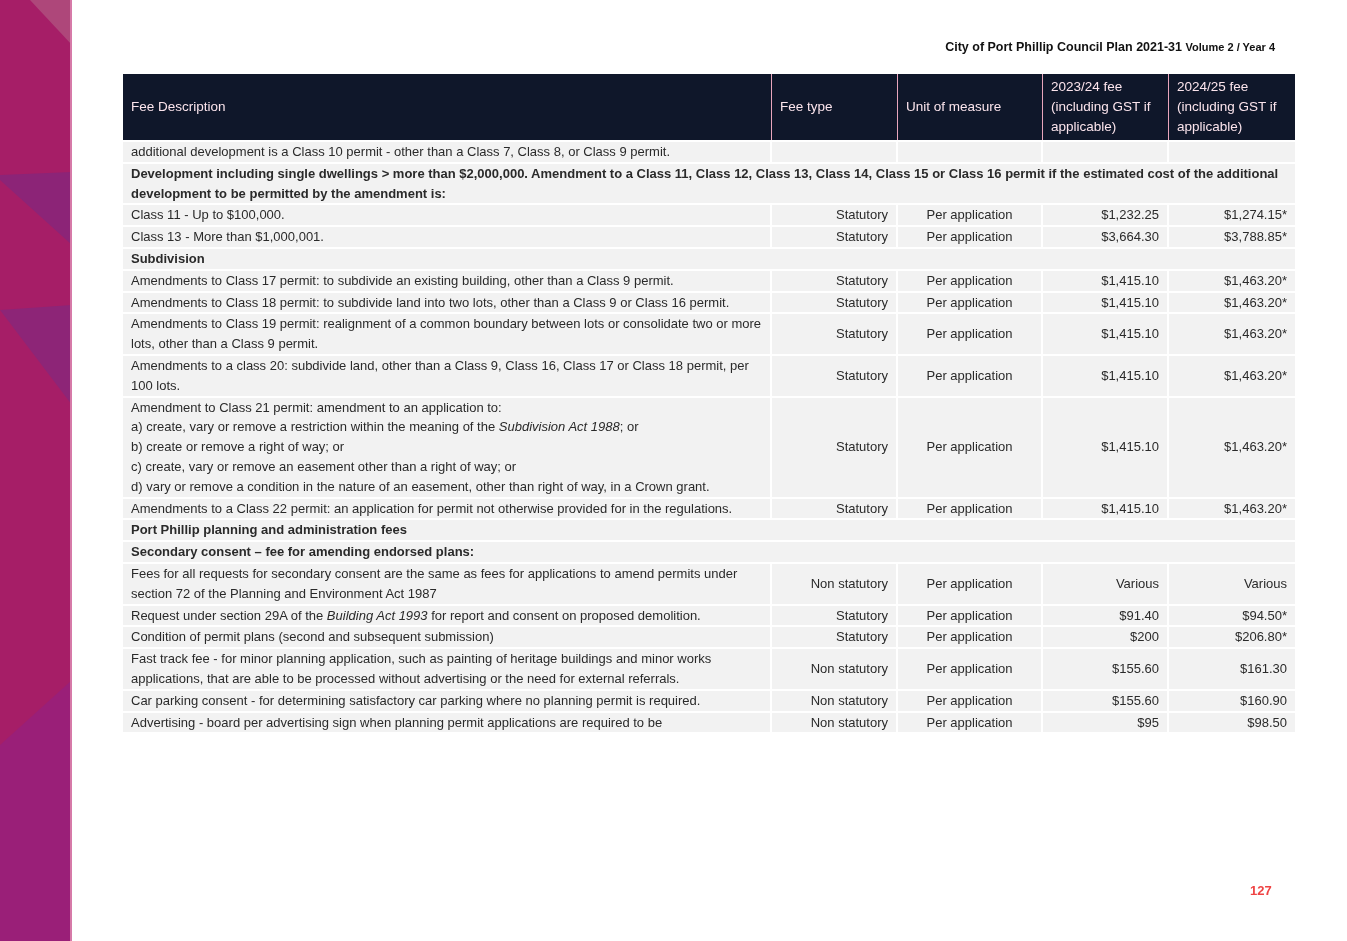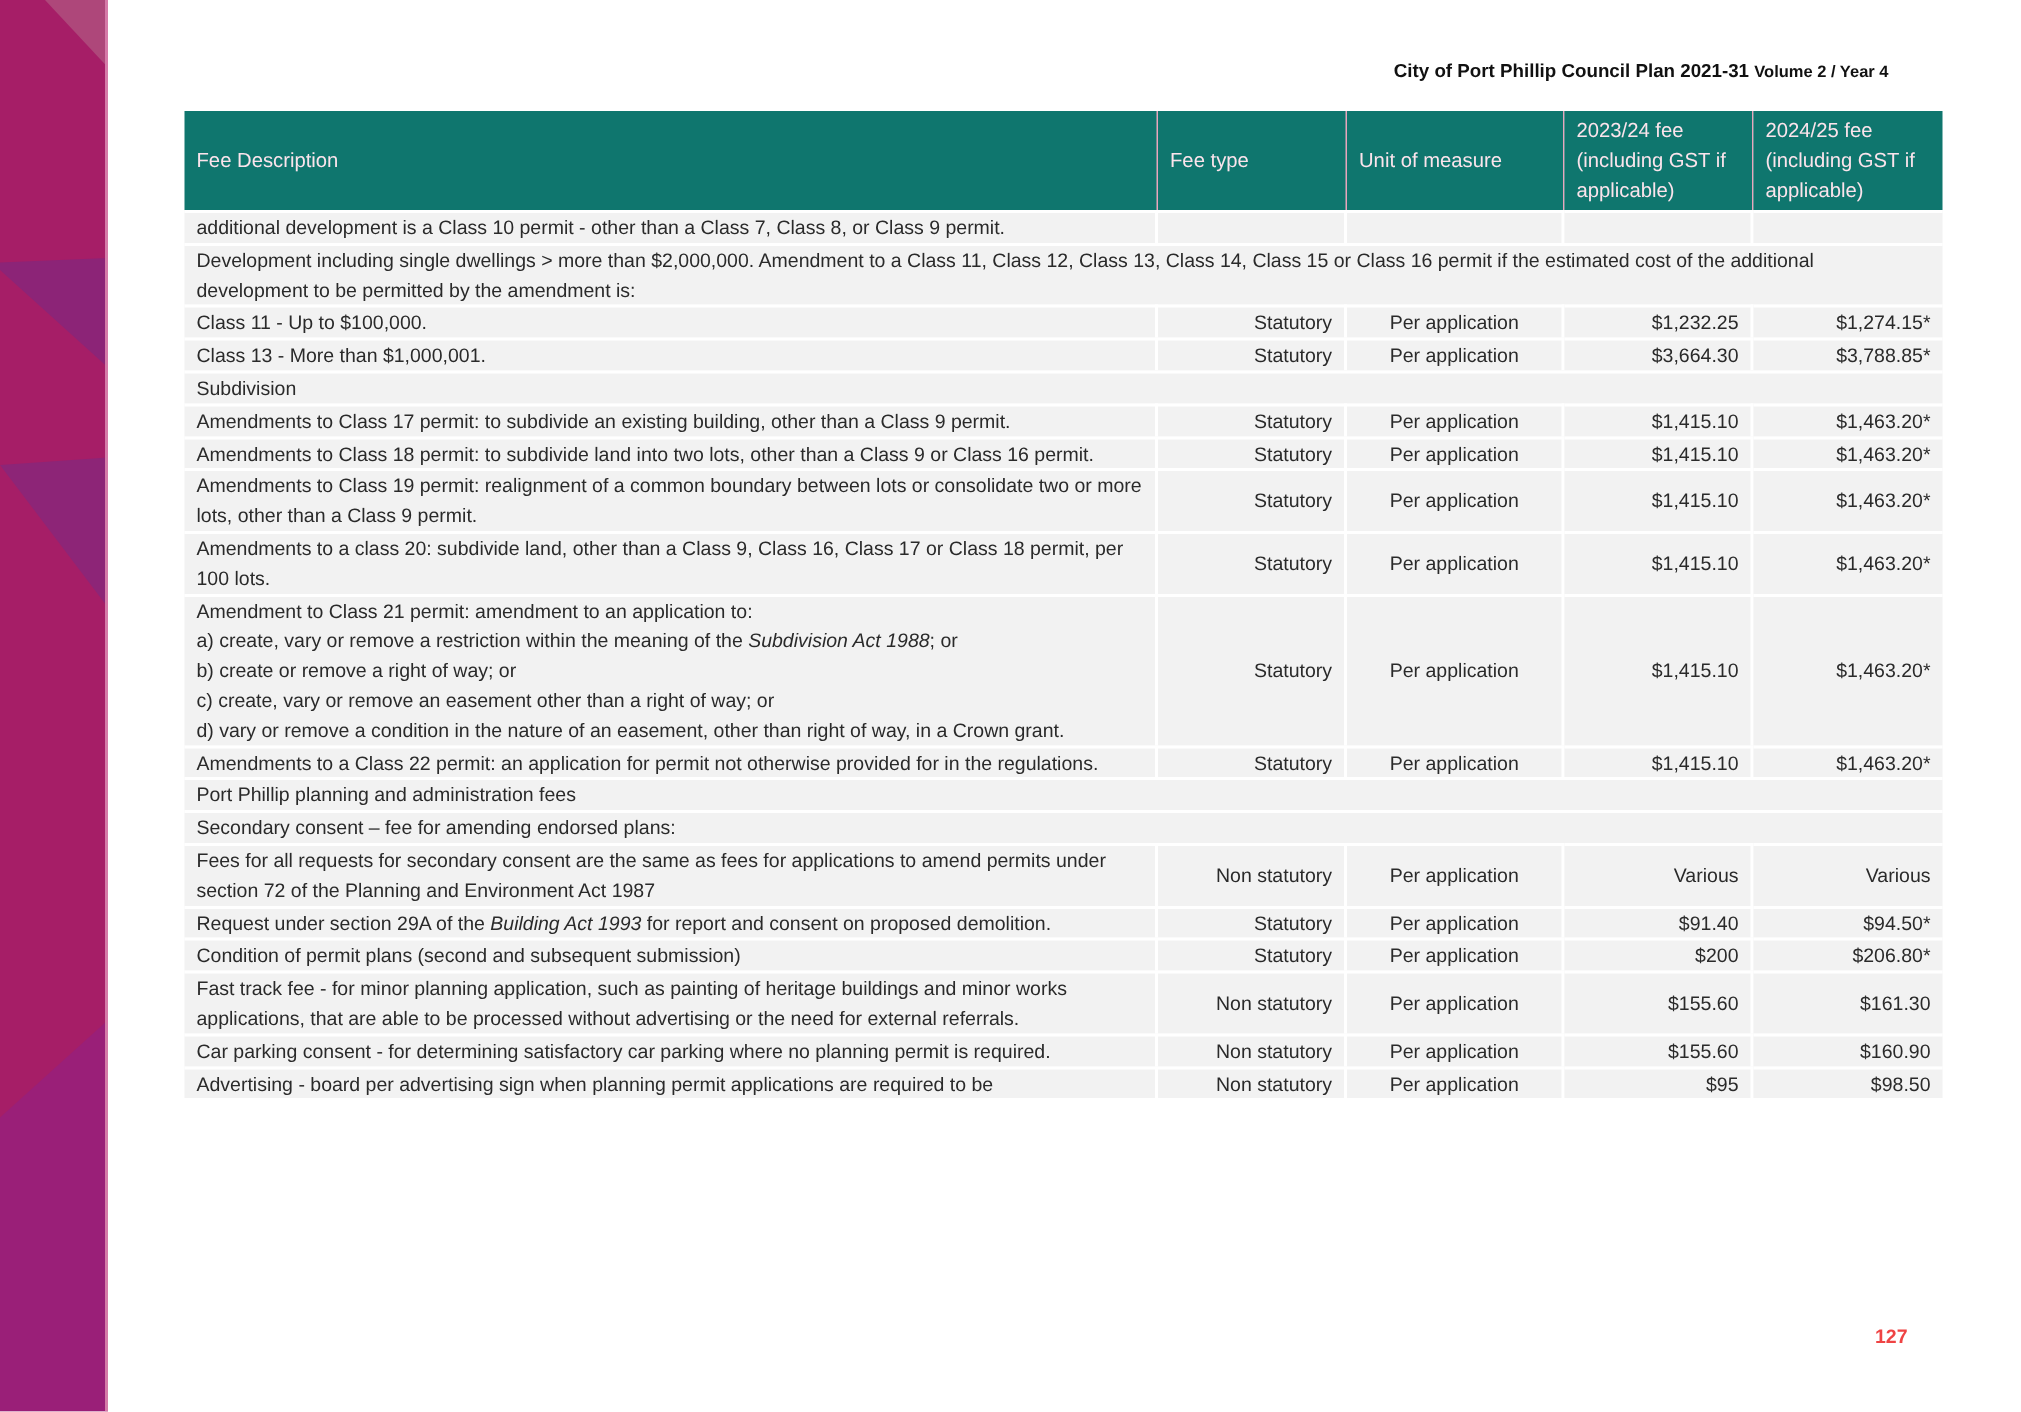--- a/index.html
+++ b/index.html
@@ -1,30 +1,30 @@
 <!DOCTYPE html>
 <html><head>
 <meta charset="utf-8">
 <style>
   html, body { margin:0; padding:0; }
   body { width:1347px; height:941px; background:#ffffff; position:relative; overflow:hidden;
          font-family:"Liberation Sans", "DejaVu Sans", sans-serif; color:#222; }
   .side-band { position:absolute; left:0; top:0; width:72px; height:941px; background:#a61e67; overflow:hidden; }
   .side-band .edge { position:absolute; right:0; top:0; width:2px; height:100%; background:#d67aa8; }
   .side-band svg { position:absolute; left:0; top:0; }
-  .page-header { position:absolute; right:88px; top:40px; font-size:12.5px; font-weight:bold; color:#111; }
+  .page-header { position:absolute; right:72px; top:40px; font-size:12.5px; font-weight:bold; color:#111; }
   .page-header .sub { font-size:11px; }
   .page-number { position:absolute; left:1250px; top:883px; font-size:13px; font-weight:bold; color:#ef4444; }
   table.fees { position:absolute; left:123px; top:74px; width:1172px; border-collapse:separate; border-spacing:0; font-size:13px; }
-  table.fees th { background:#0f766e; color:#fbe4ec; font-weight:normal; text-align:left; padding:3px 8px; line-height:20px; vertical-align:middle; border-right:1.5px solid #e9a6bd; font-size:13.5px; }
+  table.fees th { background:#0f172a; color:#fbe4ec; font-weight:normal; text-align:left; padding:3px 8px; line-height:20px; vertical-align:middle; border-right:1.5px solid #e9a6bd; font-size:13.5px; }
   table.fees th:last-child { border-right:none; }
   table.fees td { background:#f2f2f2; padding:0 8px; line-height:19.8px; vertical-align:middle; border-right:2px solid #ffffff; border-top:2px solid #ffffff; color:#2a2a2a; }
   table.fees td:last-child { border-right:none; }
   td.num { text-align:right; }
-  td.span-heading { font-weight:normal; color:#111; }
+  td.span-heading { font-weight:bold; color:#111; }
   .col-desc { width:632px; }
   .col-type { width:109px; }
   .col-unit { width:128px; }
   .col-fee1 { width:109px; }
   .col-fee2 { width:110px; }
   i { font-style:italic; }
 </style>
 </head>
 <body>
 

